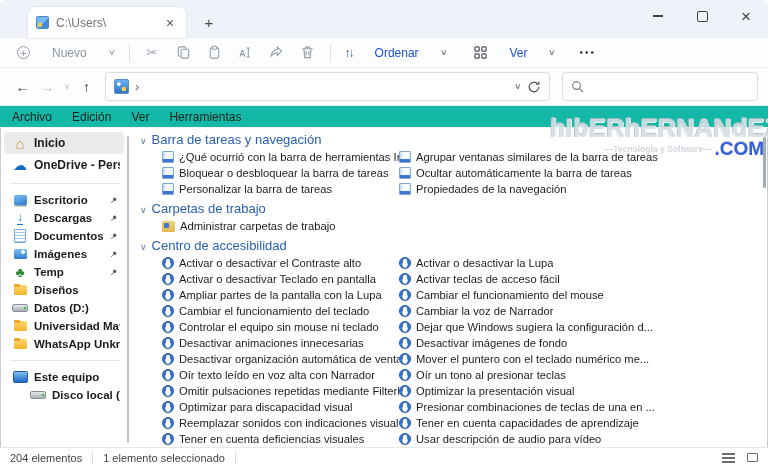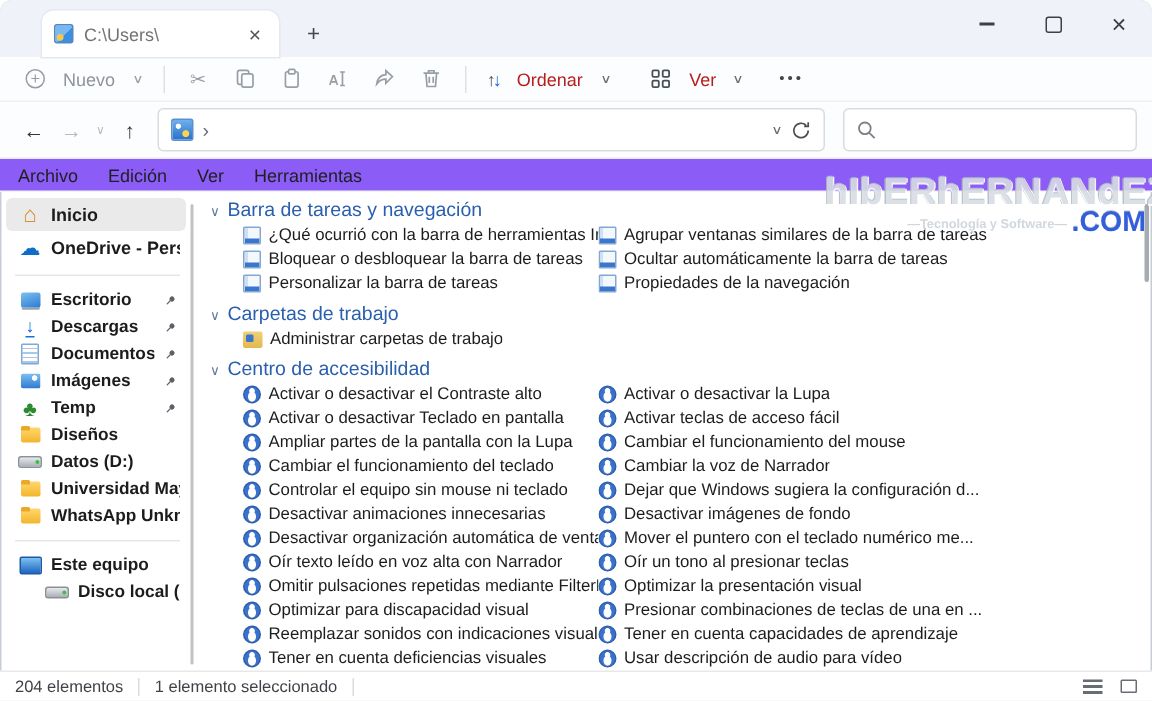--- a/index.html
+++ b/index.html
@@ -19,25 +19,25 @@
   .tab-close::before{content:"×";font-size:14px;color:#555;line-height:1;}
   .newtab{margin:0 0 7px 14px;width:18px;height:18px;display:flex;align-items:center;justify-content:center;}
   .newtab::before{content:"+";font-size:15px;color:#44484e;line-height:1;}
   .wincontrols{position:absolute;right:0;top:0;height:32px;display:flex;}
   .wc{width:44px;height:100%;display:flex;align-items:center;justify-content:center;}
   .wc-min::before{content:"";width:10px;height:1.4px;background:#3c4047;}
   .wc-max::before{content:"";width:9px;height:9px;border:1.2px solid #3c4047;border-radius:2px;}
   .wc-cls::before{content:"×";font-size:17px;color:#3c4047;line-height:1;}
   
   .toolbar{height:30px;background:#fbfdff;border-bottom:1px solid #eef1f5;display:flex;align-items:center;padding:0 10px;}
-  .tbtn{display:flex;align-items:center;gap:12px;padding:3px 7px;border-radius:4px;}
+  .tbtn{display:flex;align-items:center;gap:22px;padding:3px 7px;border-radius:4px;}
   .nplus{width:13px;height:13px;border:1.2px solid #979ca4;border-radius:50%;display:flex;align-items:center;justify-content:center;flex:none;}
   .nplus::before{content:"+";color:#979ca4;font-size:11px;line-height:0;}
   .lbl-dim{color:#8f949c;font-size:12px;}
-  .lbl{color:#b91c1c;font-size:12px;}
+  .lbl{color:#1d4ed8;font-size:12px;}
   .chev{font-size:8px;color:#9aa0a8;transform:scaleX(1.3);}
   .chev::before{content:"∨";}
   .chev-dark{color:#6a6f76;}
   .tsep{width:1px;height:18px;background:#dde1e7;margin:0 7px;flex:none;}
   .ibtn{width:31px;height:24px;display:flex;align-items:center;justify-content:center;border-radius:4px;flex:none;}
   .glyph-cut::before{content:"✂";font-size:13px;color:#989ea6;}
   .updown{letter-spacing:-2px;font-size:12px;flex:none;}
   .updown::before{content:"↑";color:#44484e;}
   .updown::after{content:"↓";color:#1f6fd0;}
   .more{margin-left:10px;}
@@ -55,21 +55,21 @@
   .addr-ico{width:15px;height:15px;flex:none;border-radius:2px;border:1px solid #5a8fd0;
     background:radial-gradient(circle at 30% 32%,#fff 1.5px,rgba(0,0,0,0) 2px),
                radial-gradient(circle at 68% 70%,#ffd34d 2px,rgba(0,0,0,0) 2.6px),
                linear-gradient(#6fb1ec,#2a70c8);}
   .crumb::before{content:"›";color:#6a6f76;font-size:13px;}
   .addr-fill{flex:1;}
   .searchbox{flex:1;height:29px;background:#fff;border:1px solid #d8dce1;border-radius:4px;
     display:flex;align-items:center;padding:0 8px;gap:6px;margin-left:12px;}
   .searchbox input{border:none;outline:none;flex:1;font:inherit;min-width:0;background:transparent;}
   
-  .menubar{height:22px;background:#8b5cf6;display:flex;align-items:center;padding-left:2px;border-bottom:1px solid #f3f3f3;}
+  .menubar{height:22px;background:#14b8a6;display:flex;align-items:center;padding-left:2px;border-bottom:1px solid #f3f3f3;}
   .mitem{padding:0 10px;font-size:12px;color:#1f1f1f;}
   
   .bodyrow{display:flex;height:319px;}
   .sidebar{width:132px;flex:none;position:relative;padding-top:4px;overflow:hidden;}
   .srow{height:18px;display:flex;align-items:center;gap:6px;padding:0 4px 0 8px;margin:0 8px 0 4px;border-radius:4px;
     font-size:11.5px;white-space:nowrap;font-weight:bold;}
   .sgroup-top .srow{height:22px;font-size:12px;}
   .st-selected{background:#eaeaea;}
   .st-child{padding-left:26px;}
   .slabel{overflow:hidden;}

